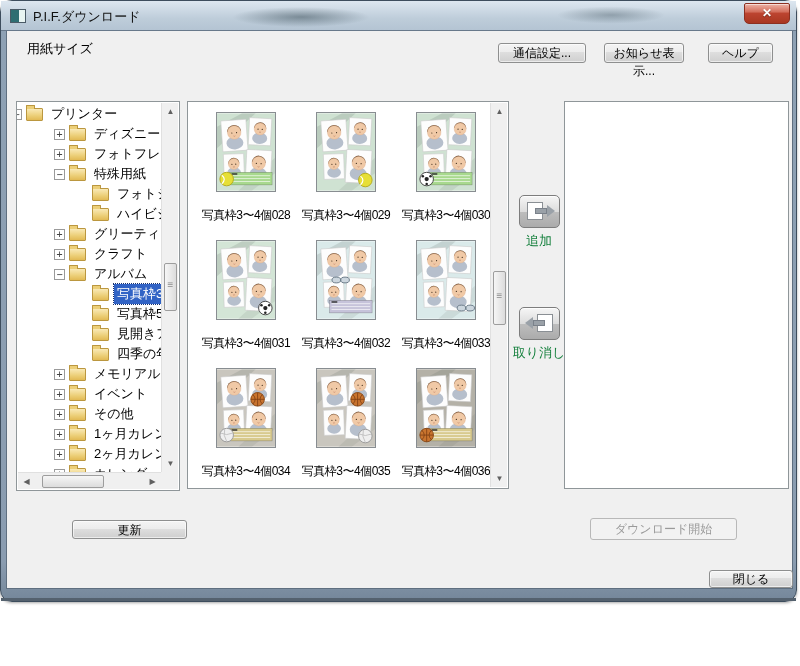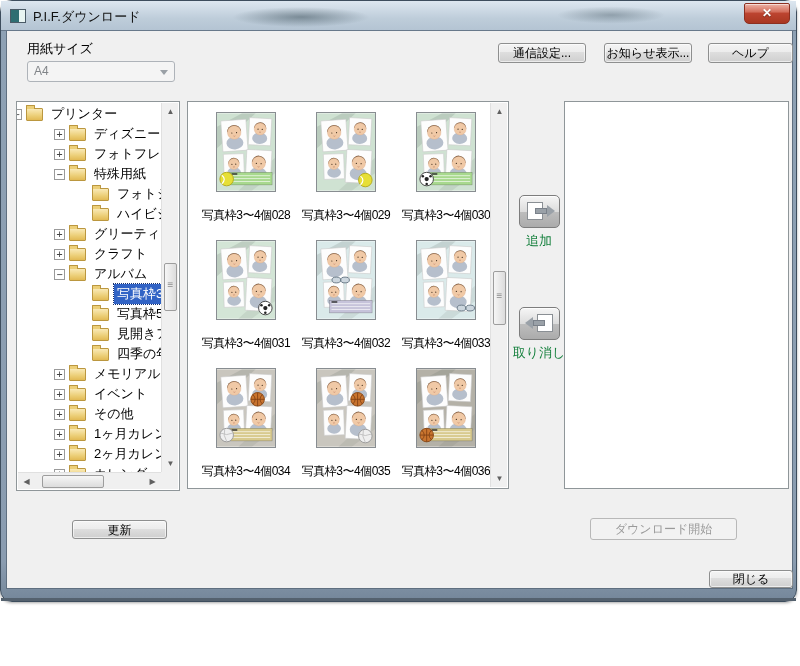--- a/index.html
+++ b/index.html
@@ -105,28 +105,24 @@
     <span class="app-icon"></span>
     <span class="title-text">P.I.F.ダウンロード</span>
     <div class="close-btn">
       <span>✕</span>
     </div>
   </div>
 
   <div class="client">
 
     <div class="lbl" style="left:20px; top:9px;">用紙サイズ</div>
-    <div class="combo">
-      <span>A4</span>
-      <span class="arrow"></span>
-    </div>
 
     <div class="btn" style="left:491px; top:12px; width:88px;">通信設定...</div>
-    <div class="btn" style="left:597px; top:12px; width:88px;">お知らせ表示...</div>
-    <div class="btn" style="left:701px; top:12px; width:85px;">ヘルプ</div>
+    <div class="btn" style="left:597px; top:12px; width:80px;">お知らせ表示...</div>
+    <div class="btn" style="left:701px; top:12px; width:65px;">ヘルプ</div>
 
     <div class="panel tree-panel">
       <div class="tree-inner">
           <div class="trow" style="margin-left: -6px;">
     <span class="exp">−</span>
     <span class="folder"></span>
     <span class="tlabel">プリンター</span>
   </div>
           <div class="trow" style="margin-left: 37px;">
     <span class="exp">+</span>
@@ -714,19 +710,19 @@
 
     <div class="tool-btn" style="left:512px; top:276px;">
       <span class="pg" style="left:17px; top:6px;"></span>
       <span class="arr-shaft" style="left:13px; top:12px; width:12px;"></span>
       <span class="arr" style="left:5px; top:9px; border-right:8px solid #9aa1a8;"></span>
     </div>
     <div class="tool-lbl" style="left:497px; top:313px;">取り消し</div>
 
     <div class="panel right-panel"></div>
 
-    <div class="btn" style="left:65px; top:489px; width:95px; height:19px;">更新</div>
+    <div class="btn" style="left:65px; top:489px; width:115px; height:19px;">更新</div>
     <div class="btn disabled" style="left:583px; top:487px; width:147px; height:22px; line-height:20px;">ダウンロード開始</div>
     <div class="btn" style="left:702px; top:539px; width:84px; height:18px; line-height:16px;">閉じる</div>
   </div>
 
   <div class="frame-bottom-line"></div>
 </div>
 
 </body></html>

